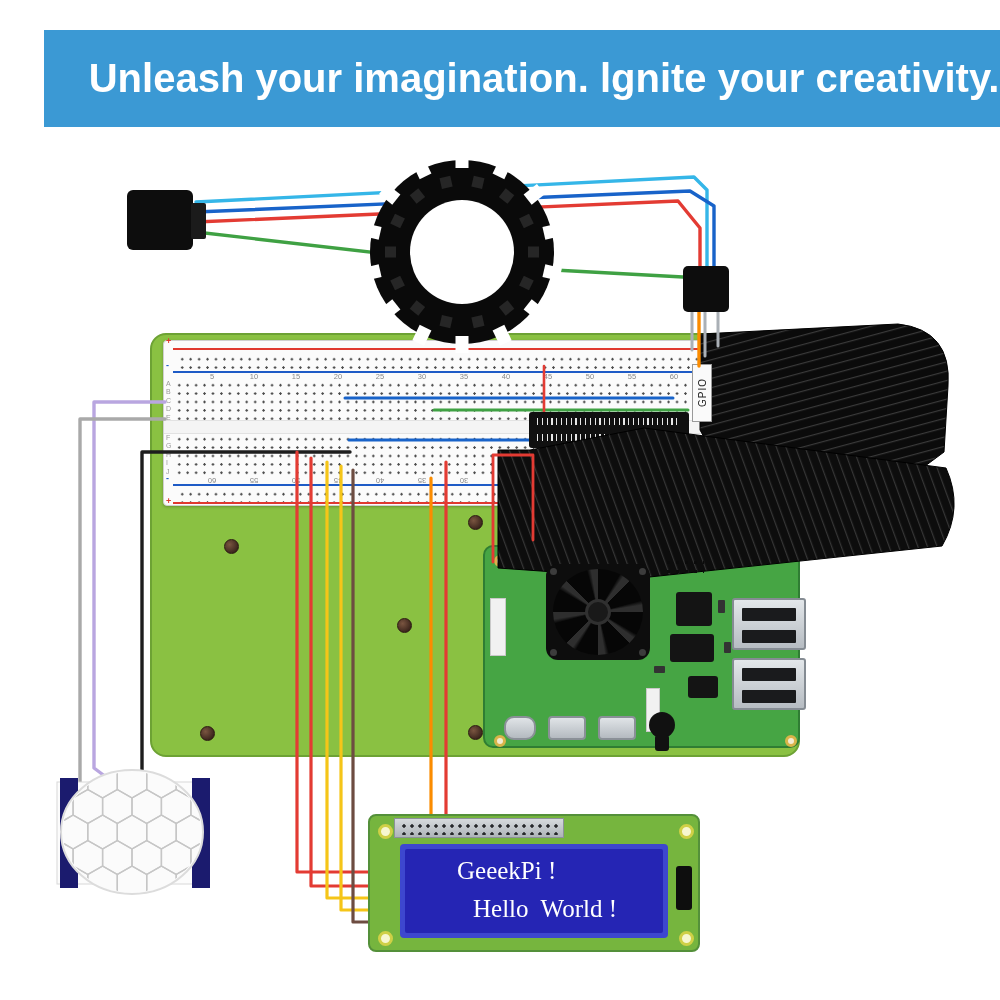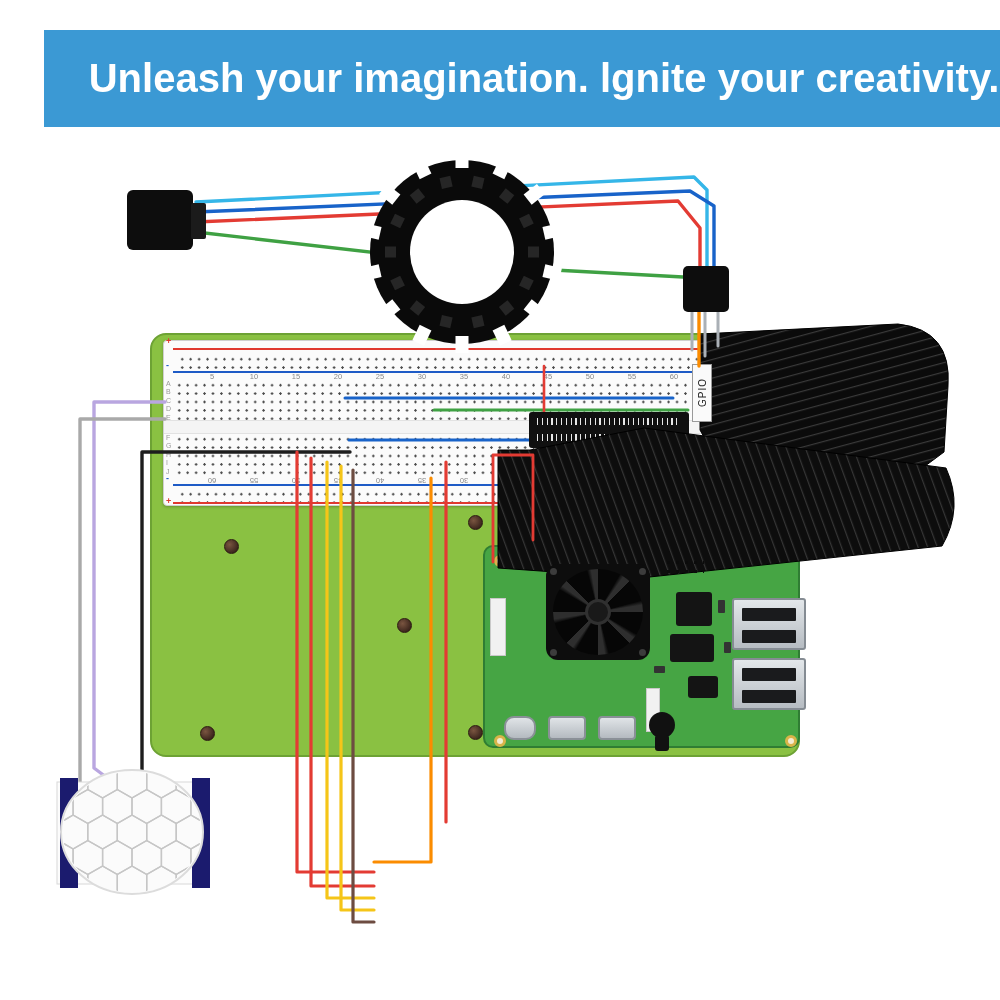--- a/index.html
+++ b/index.html
@@ -312,20 +312,36 @@
   <div id="usb2" class="usb">
     <div class="slot" style="top:8px"></div>
     <div class="slot" style="top:30px"></div>
   </div>
   <div id="usbc" class="port"></div>
   <div id="hdmi1" class="port"></div>
   <div id="hdmi2" class="port"></div>
   <div id="jackc" class="abs"></div>
   <div id="jacks" class="abs"></div>
 
+  <div id="lcd" class="abs">
+    <div id="lcd-header">
+        <div class="hdots"></div>
+      </div>
+    <div class="lcd-screw" style="left:8px;top:8px"></div>
+    <div class="lcd-screw" style="left:309px;top:8px"></div>
+    <div class="lcd-screw" style="left:8px;top:115px"></div>
+    <div class="lcd-screw" style="left:309px;top:115px"></div>
+    <div id="lcd-screenF">
+      <div id="lcd-screen">
+        <span id="lcd-line1" class="lcdtxt">GeeekPi !</span>
+        <span id="lcd-line2" class="lcdtxt">Hello  World !</span>
+      </div>
+    </div>
+    <div id="lcd-tab"></div>
+  </div>
 
   <svg id="pir" class="abs" style="left:50px;top:756px;width:170px;height:150px" viewBox="0 0 170 150">
     <defs>
         <clipPath id="domeclip">
           <ellipse cx="82" cy="76" rx="69" ry="60"></ellipse>
         </clipPath>
       </defs>
     <rect x="7" y="26" width="152" height="102" fill="#fcfcfc" stroke="#d8d8d8"></rect>
     <rect x="10" y="22" width="18" height="110" style="fill:var(--pir_navy)"></rect>
     <rect x="142" y="22" width="18" height="110" style="fill:var(--pir_navy)"></rect>

